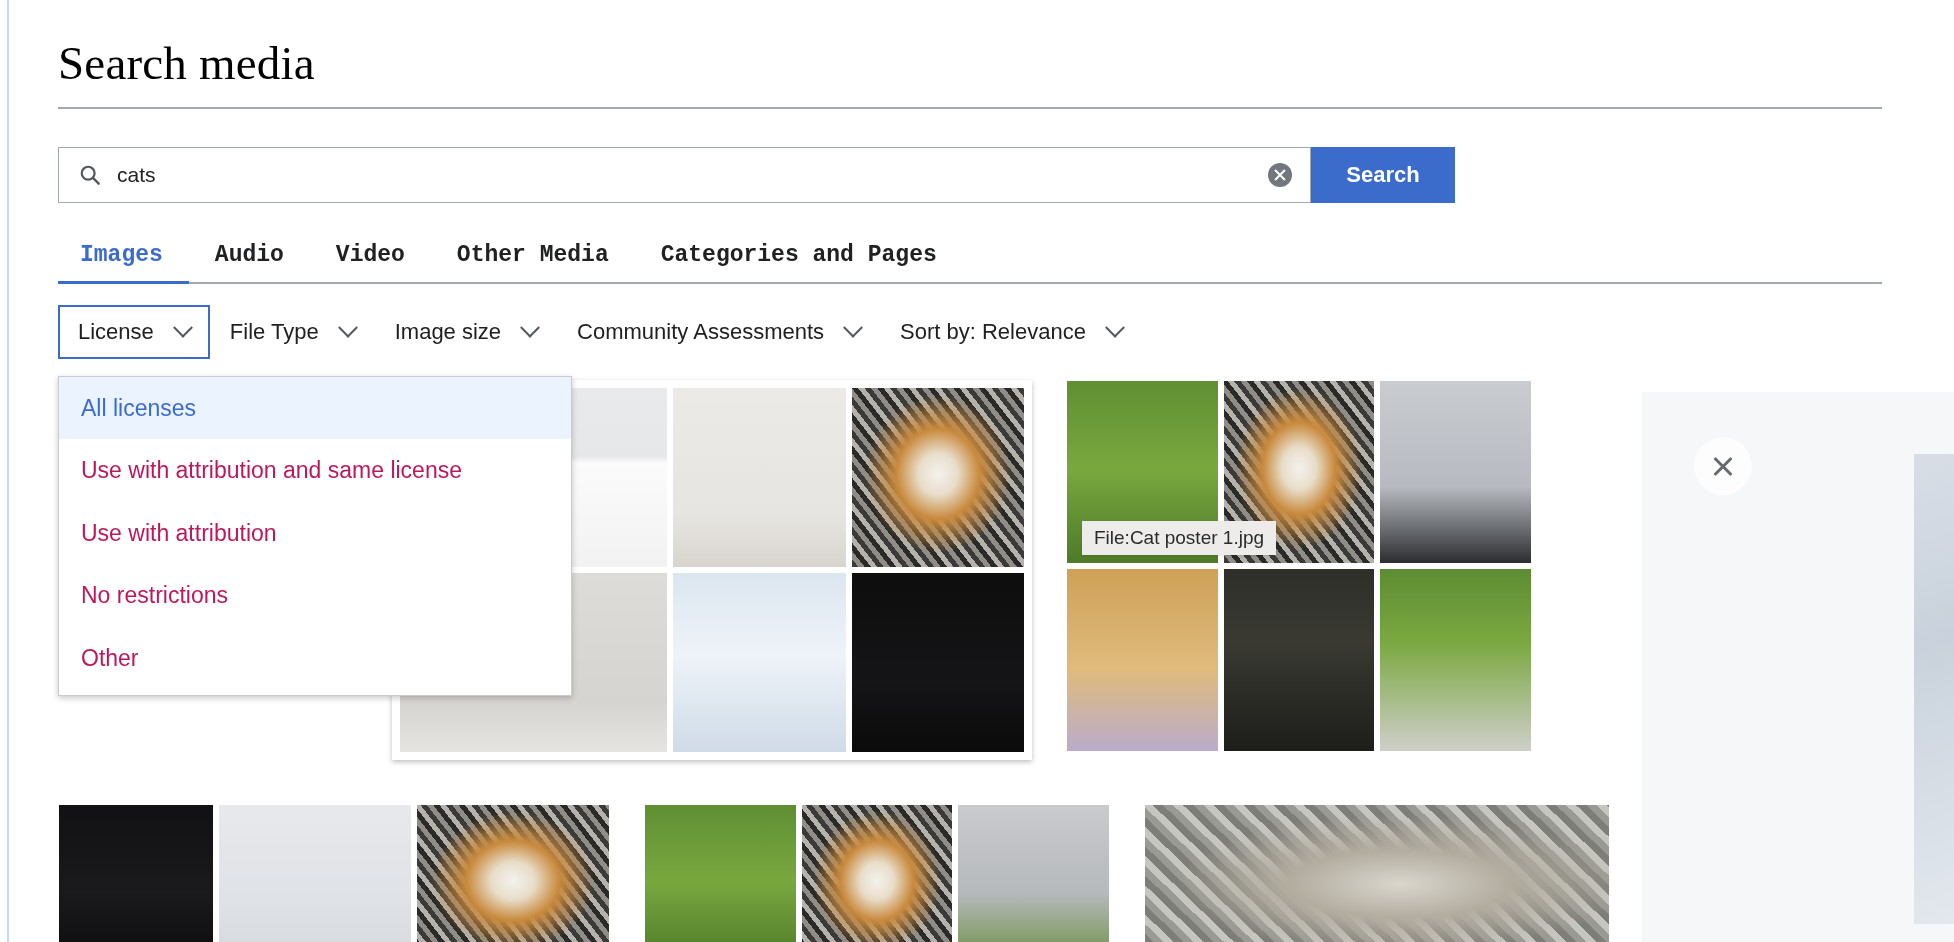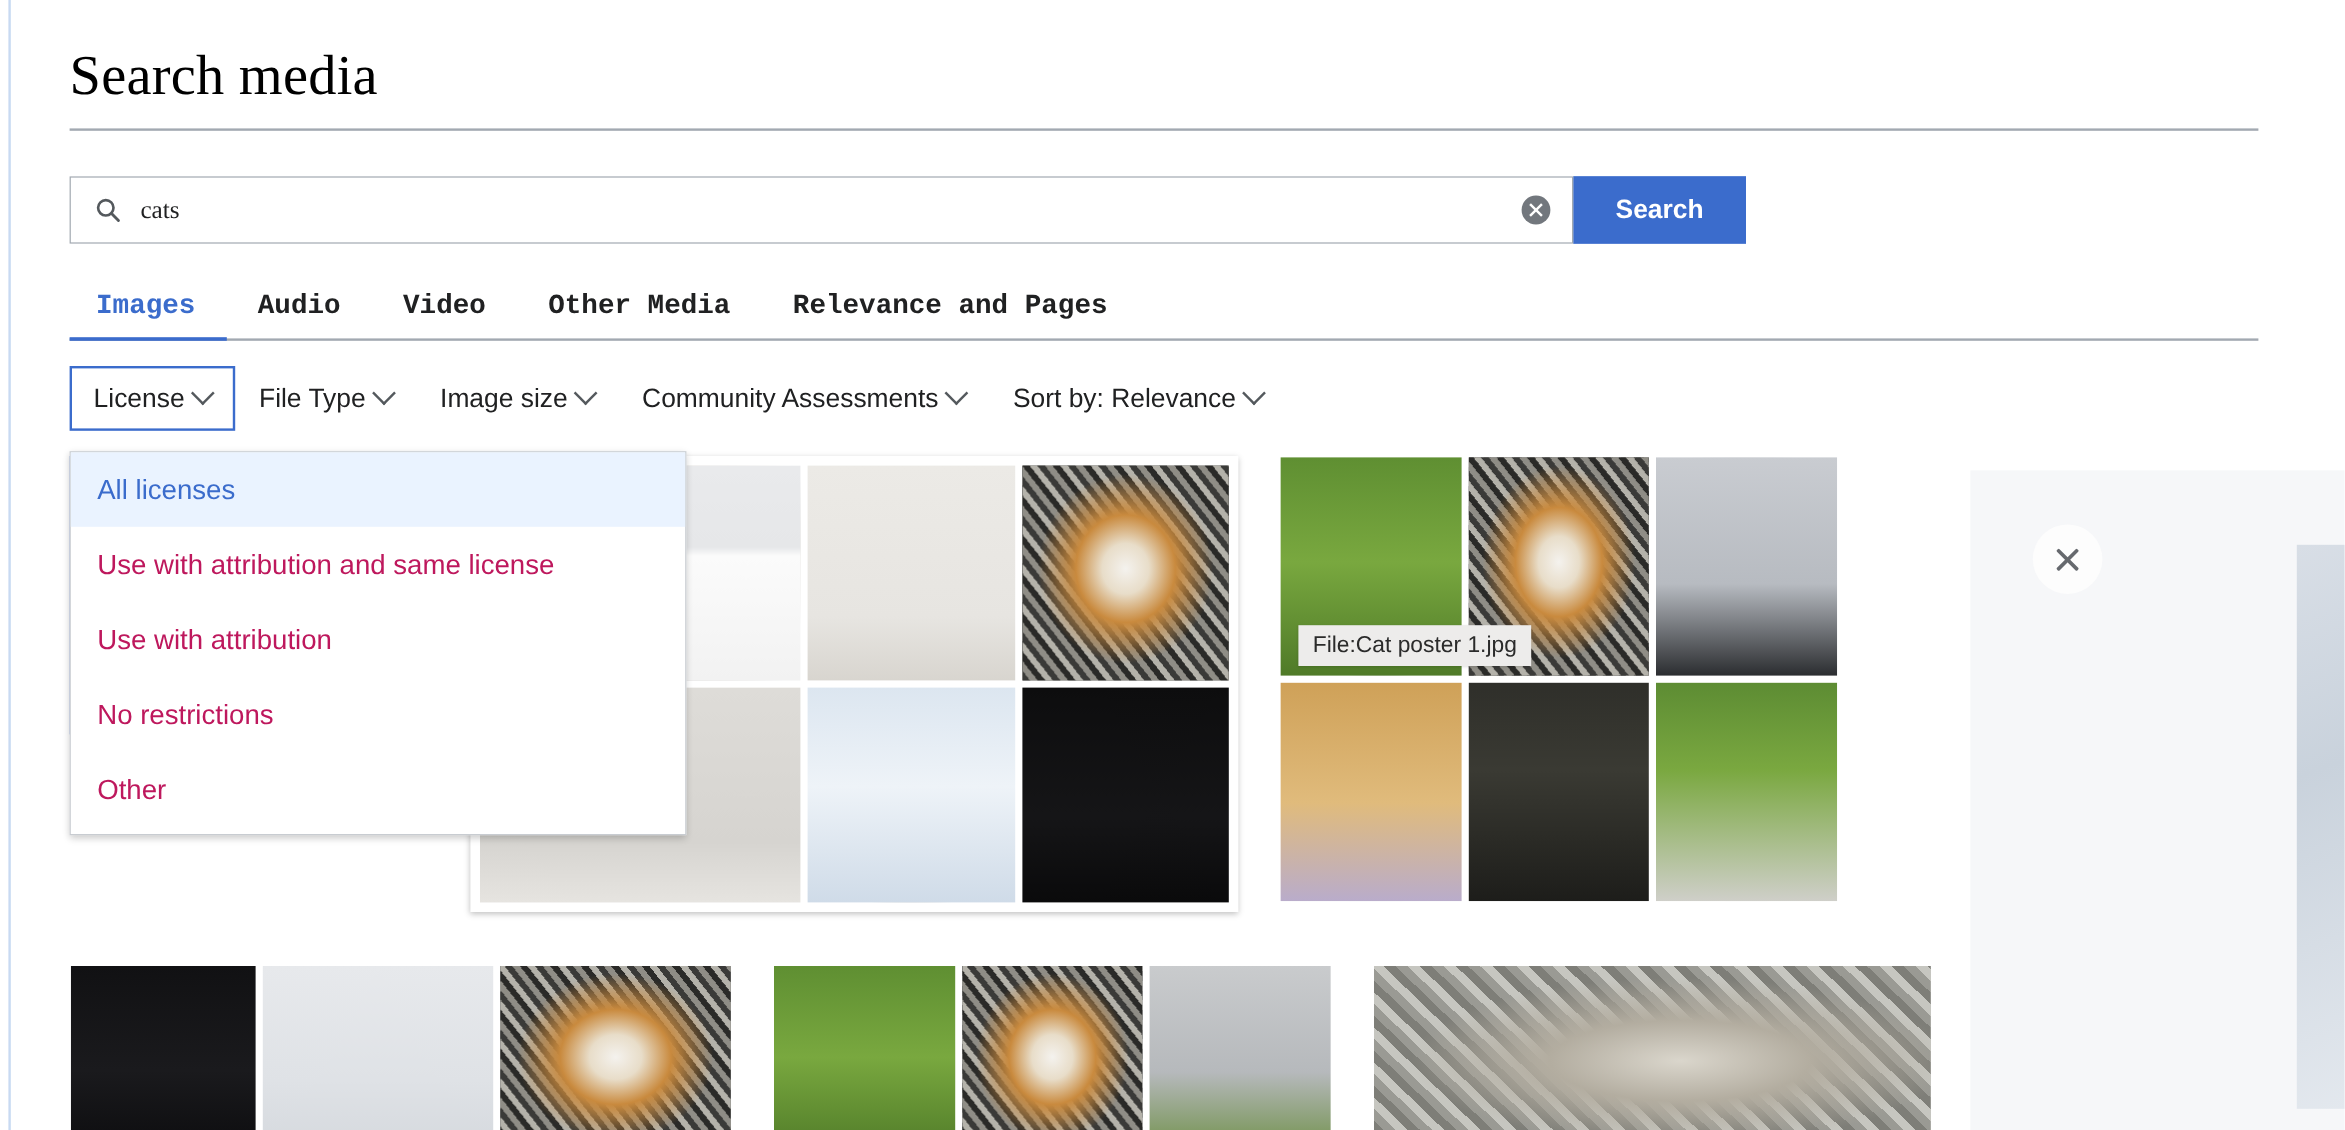--- a/index.html
+++ b/index.html
@@ -75,21 +75,21 @@
   .search-mag {
     width: 22px; height: 22px;
     margin-left: 20px;
     flex: 0 0 auto;
     display:block;
   }
   .search-input {
     border: none;
     outline: none;
     background: transparent;
-    font-family: Liberation Serif, serif;
+    font-family: Liberation Sans, sans-serif;
     font-size: 21px;
     color: #202122;
     margin-left: 16px;
     flex: 1 1 auto;
     height: 100%;
     padding: 0;
   }
   .clear-btn {
     width: 24px; height: 24px;
     border-radius: 50%;
@@ -160,21 +160,21 @@
   .filters {
     position: absolute;
     top: 305px; left: 0;
     display: flex;
     align-items: center;
     height: 54px;
   }
   .filter {
     display: flex;
     align-items: center;
-    gap: 8px;
+    gap: 22px;
     font-size: 22px;
     color: #202122;
     padding: 0 18px;
     height: 54px;
     box-sizing: border-box;
     cursor: pointer;
     white-space: nowrap;
     background: transparent;
     border: 2px solid transparent;
   }
@@ -411,21 +411,21 @@
         <button class="clear-btn"></button>
       </div>
       <button class="search-submit">Search</button>
     </div>
 
     <div class="tabs">
       <div class="tab active">Images</div>
       <div class="tab">Audio</div>
       <div class="tab">Video</div>
       <div class="tab">Other Media</div>
-      <div class="tab">Relevance and Pages</div>
+      <div class="tab">Categories and Pages</div>
     </div>
 
     <div class="filters">
       <div class="filter active">
         <span>License</span>
         <span class="chev"></span>
       </div>
       <div class="filter">
         <span>File Type</span>
         <span class="chev"></span>

